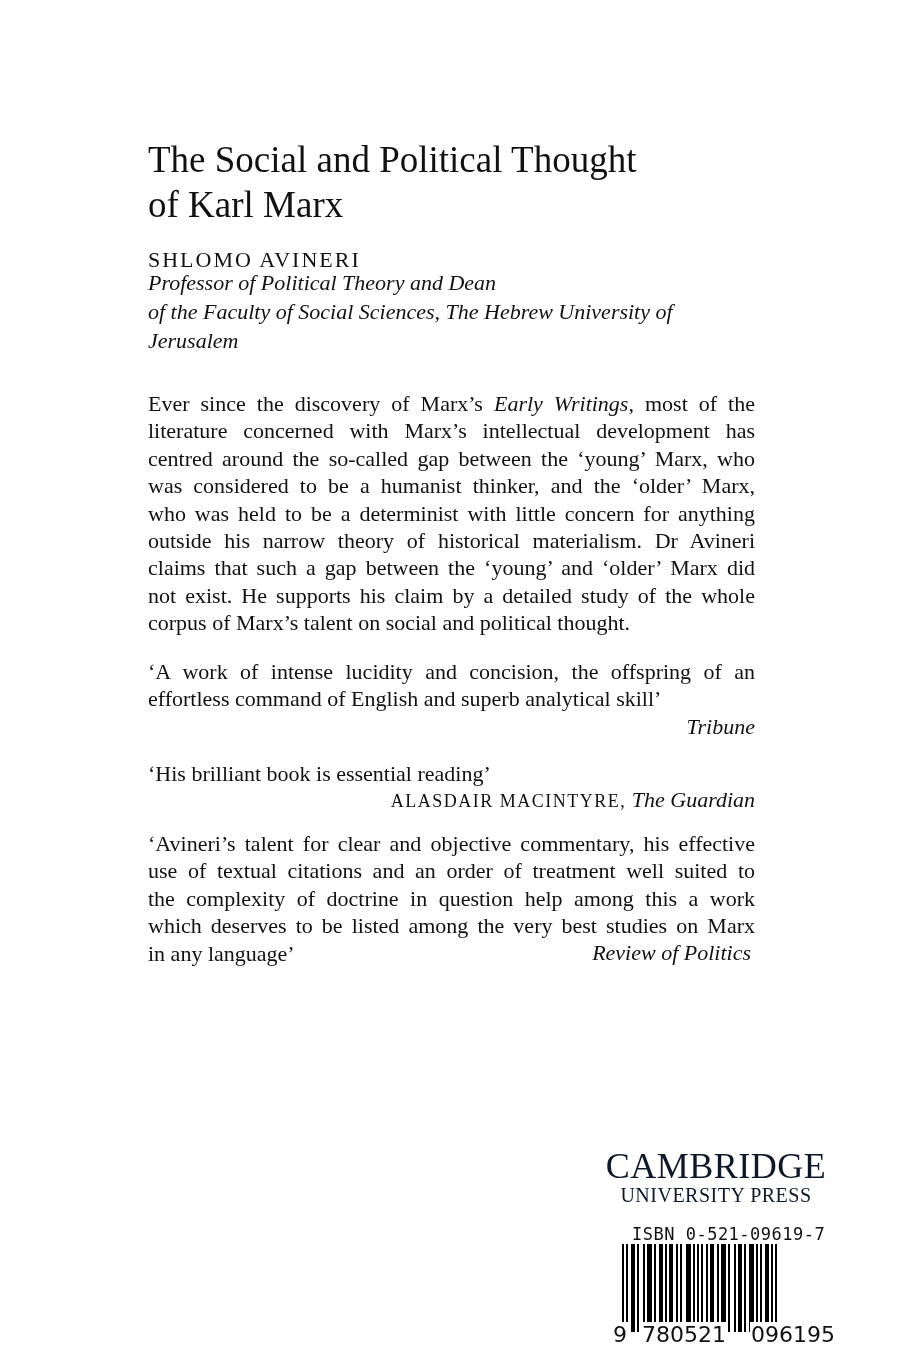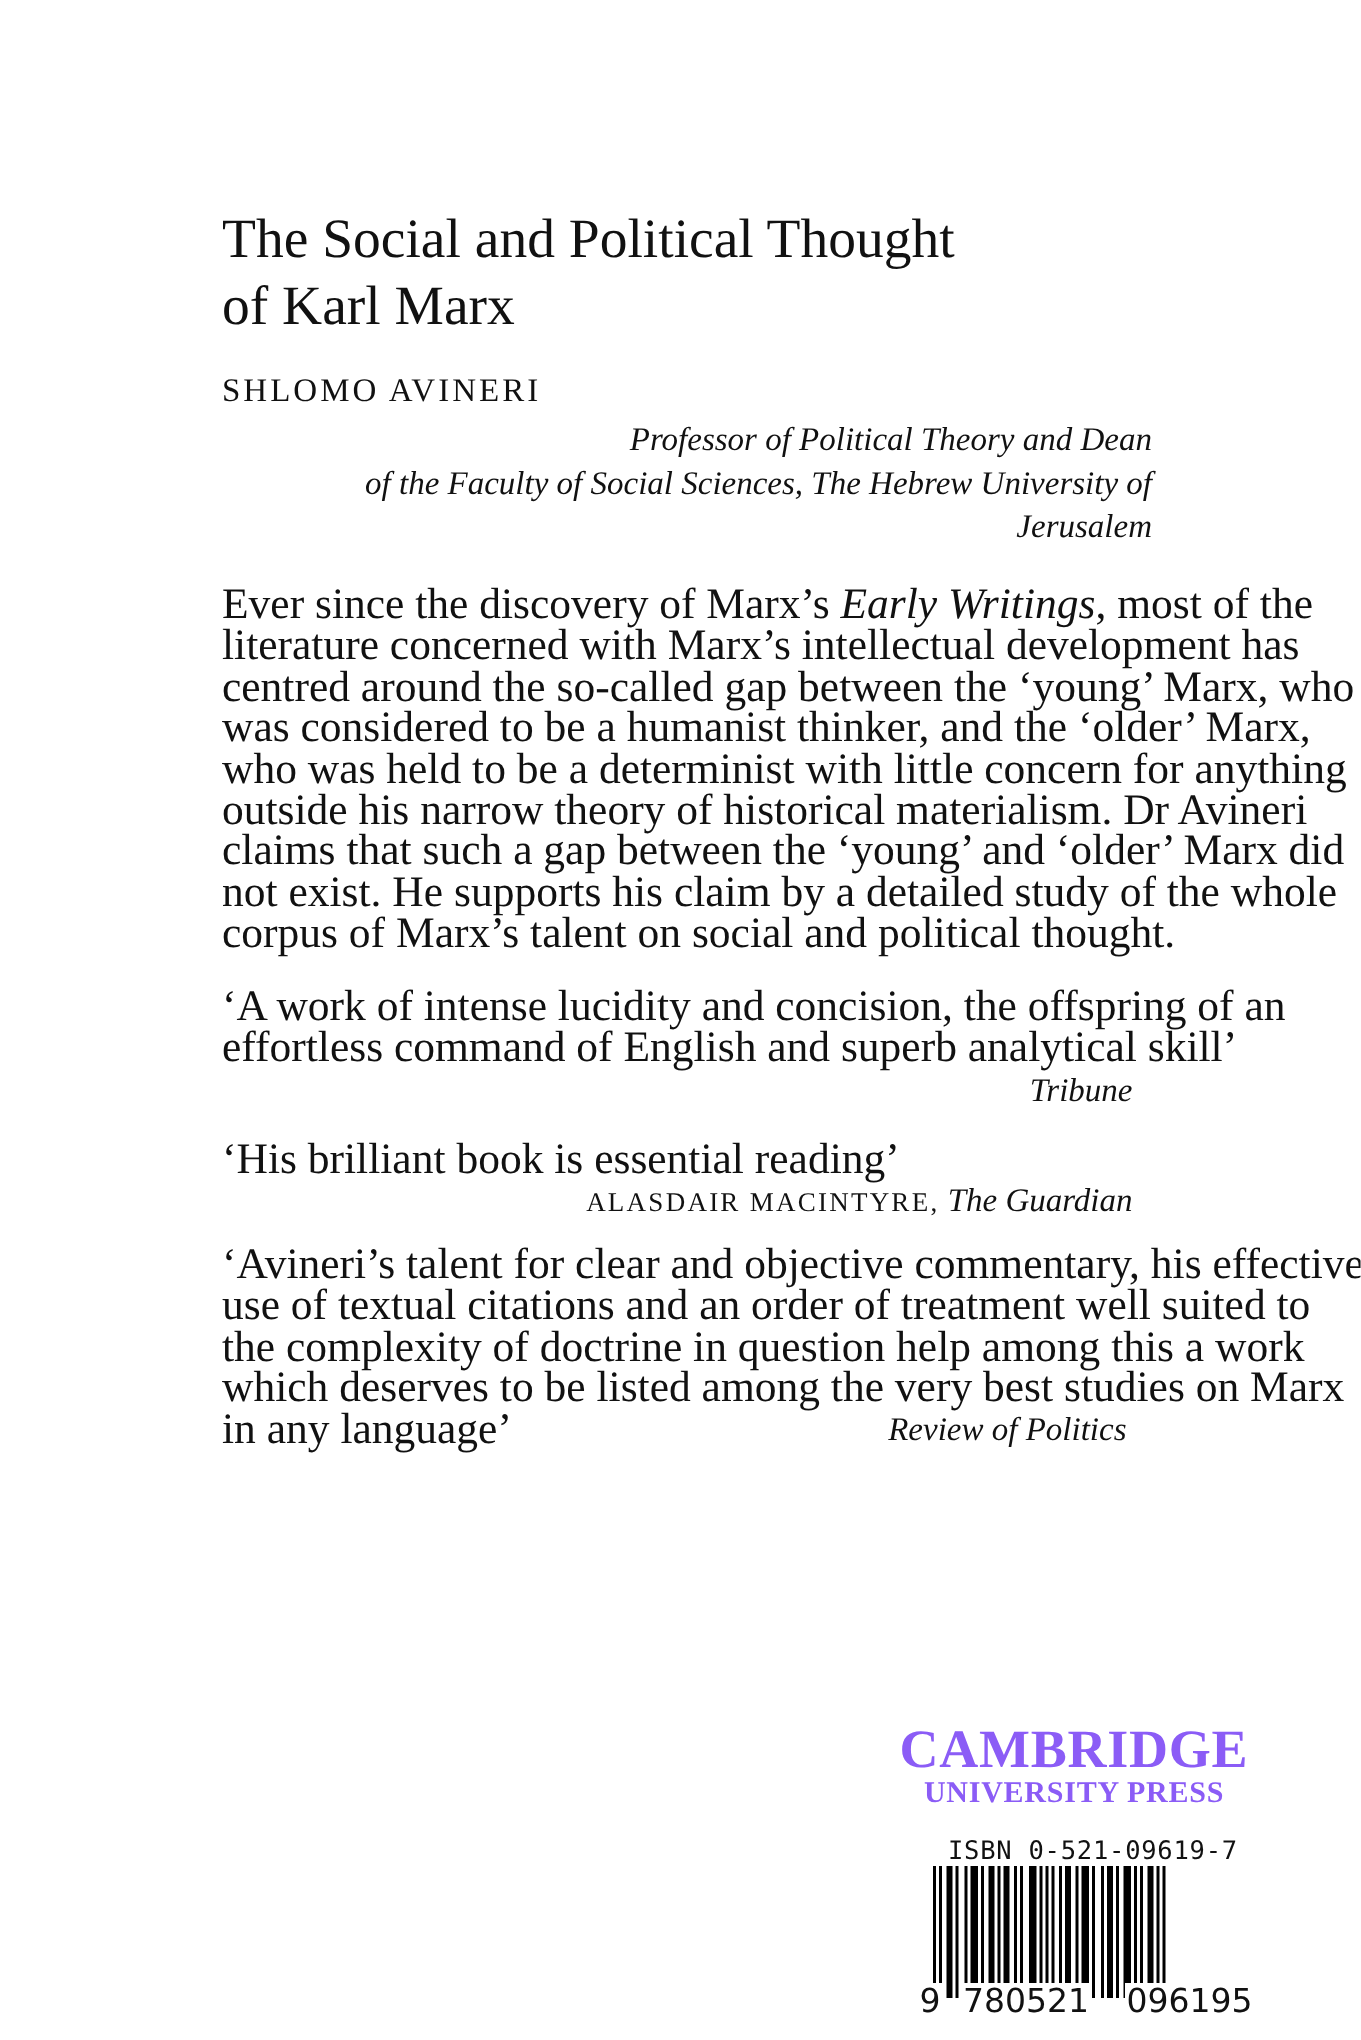--- a/index.html
+++ b/index.html
@@ -3,27 +3,27 @@
   <meta charset="utf-8">
   <style>
     html, body { margin: 0; padding: 0; }
     body {
       width: 907px; height: 1360px; background: #ffffff; position: relative; overflow: hidden;
       font-family: "Liberation Serif", "DejaVu Serif", serif; color: #111;
     }
     .abs { position: absolute; }
     .title { left: 148px; top: 137px; font-size: 37px; line-height: 45px; width: 640px; }
     .author { left: 148px; top: 247px; font-size: 22px; letter-spacing: 2px; }
-    .affil { left: 148px; top: 278px; font-size: 22px; line-height: 29px; font-style: italic; width: 620px; text-align: right; }
-    .para { left: 148px; width: 607px; font-size: 29px; line-height: 27.4px; text-align: justify; }
+    .affil { left: 148px; top: 268px; font-size: 22px; line-height: 29px; font-style: italic; width: 620px; }
+    .para { left: 148px; width: 607px; font-size: 22px; line-height: 27.4px; text-align: justify; }
     .para .line { display: block; text-align-last: justify; white-space: nowrap; }
     .para .line.last { text-align-last: left; }
     .src { position: absolute; font-size: 22px; font-style: italic; }
     .sc { font-variant: small-caps; letter-spacing: 1.5px; font-style: normal; font-size: 18px; }
-    .cup { left: 598px; top: 1148px; color: #8b5cf6; font-weight: bold; text-align: center; width: 236px; }
+    .cup { left: 598px; top: 1148px; color: #0f172a; font-weight: normal; text-align: center; width: 236px; }
     .cup .c1 { font-size: 36px; letter-spacing: 0.5px; line-height: 36px; display: block; }
     .cup .c2 { font-size: 20px; letter-spacing: 0.5px; line-height: 22px; display: block; }
     .isbn { left: 632px; top: 1224px; font-family: "DejaVu Sans Mono", monospace; font-size: 17px; letter-spacing: 0.5px; }
     .barcode { left: 622px; top: 1244px; width: 190px; height: 98px; display: flex; align-items: flex-start; }
     .barcode span { display: block; background: #000; height: 88px; }
     .barcode span.g { height: 98px; }
     .barnum { left: 612px; top: 1322px; font-family: "DejaVu Sans", sans-serif; font-size: 22px; background: transparent; }
     .barnum .d { background: #fff; padding: 0 1px; }
   </style>
 </head>

